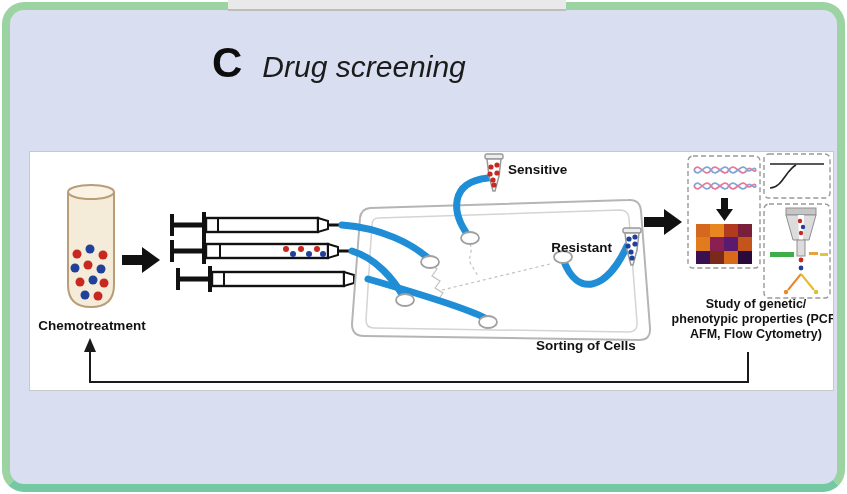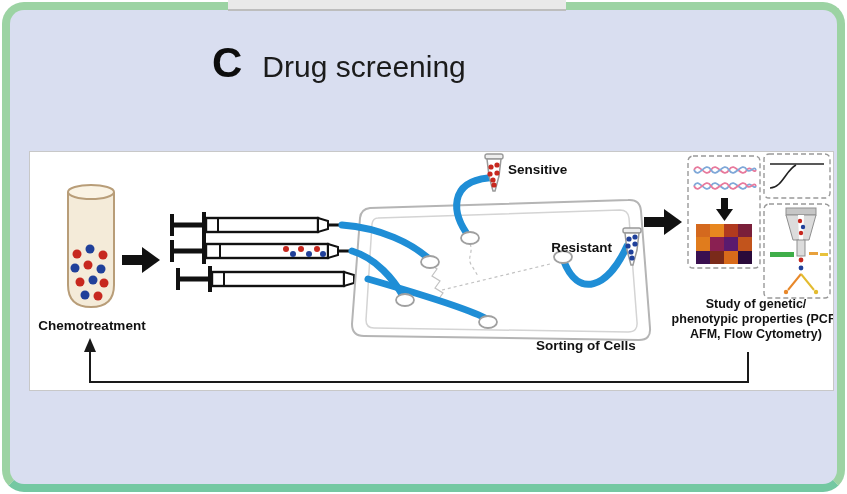--- a/index.html
+++ b/index.html
@@ -9,21 +9,21 @@
   }
   html,body{margin:0;padding:0;background:#fff;}
   .page{position:relative;width:847px;height:494px;overflow:hidden;background:#fff;
         font-family:"Liberation Sans",sans-serif;}
   .frame{position:absolute;inset:2px;border-radius:22px;background:var(--background);
          border:8px solid var(--frame-green);border-bottom-color:var(--frame-green-bottom);}
   .top-strip{position:absolute;left:228px;top:0;width:338px;height:9px;background:#e9e9e9;
              border-bottom:2px solid #bdbdbd;}
   .title-row{position:absolute;left:212px;top:42px;display:flex;align-items:baseline;gap:20px;}
   .panel-letter{font-size:42px;font-weight:700;color:#0d0d0d;line-height:1;}
-  .panel-title{font-size:30px;font-weight:400;color:#1b1b1b;line-height:1;}
+  .panel-title{font-size:30px;font-weight:400;color:#1b1b1b;line-height:1;font-style:italic;}
   .diagram{position:absolute;left:30px;top:152px;width:803px;height:238px;background:#fff;
            outline:1px solid #c8c8c8;}
   .diagram svg{position:absolute;left:0;top:0;}
   .heatmap{position:absolute;left:666px;top:72px;width:56px;height:40px;display:grid;
            grid-template-columns:repeat(4,1fr);grid-auto-rows:1fr;}
   .lbl{font:700 13.5px "Liberation Sans",sans-serif;fill:#111;}
   .lbl-sm{font:700 12.5px "Liberation Sans",sans-serif;fill:#111;}
 </style>
 </head>
 <body>

